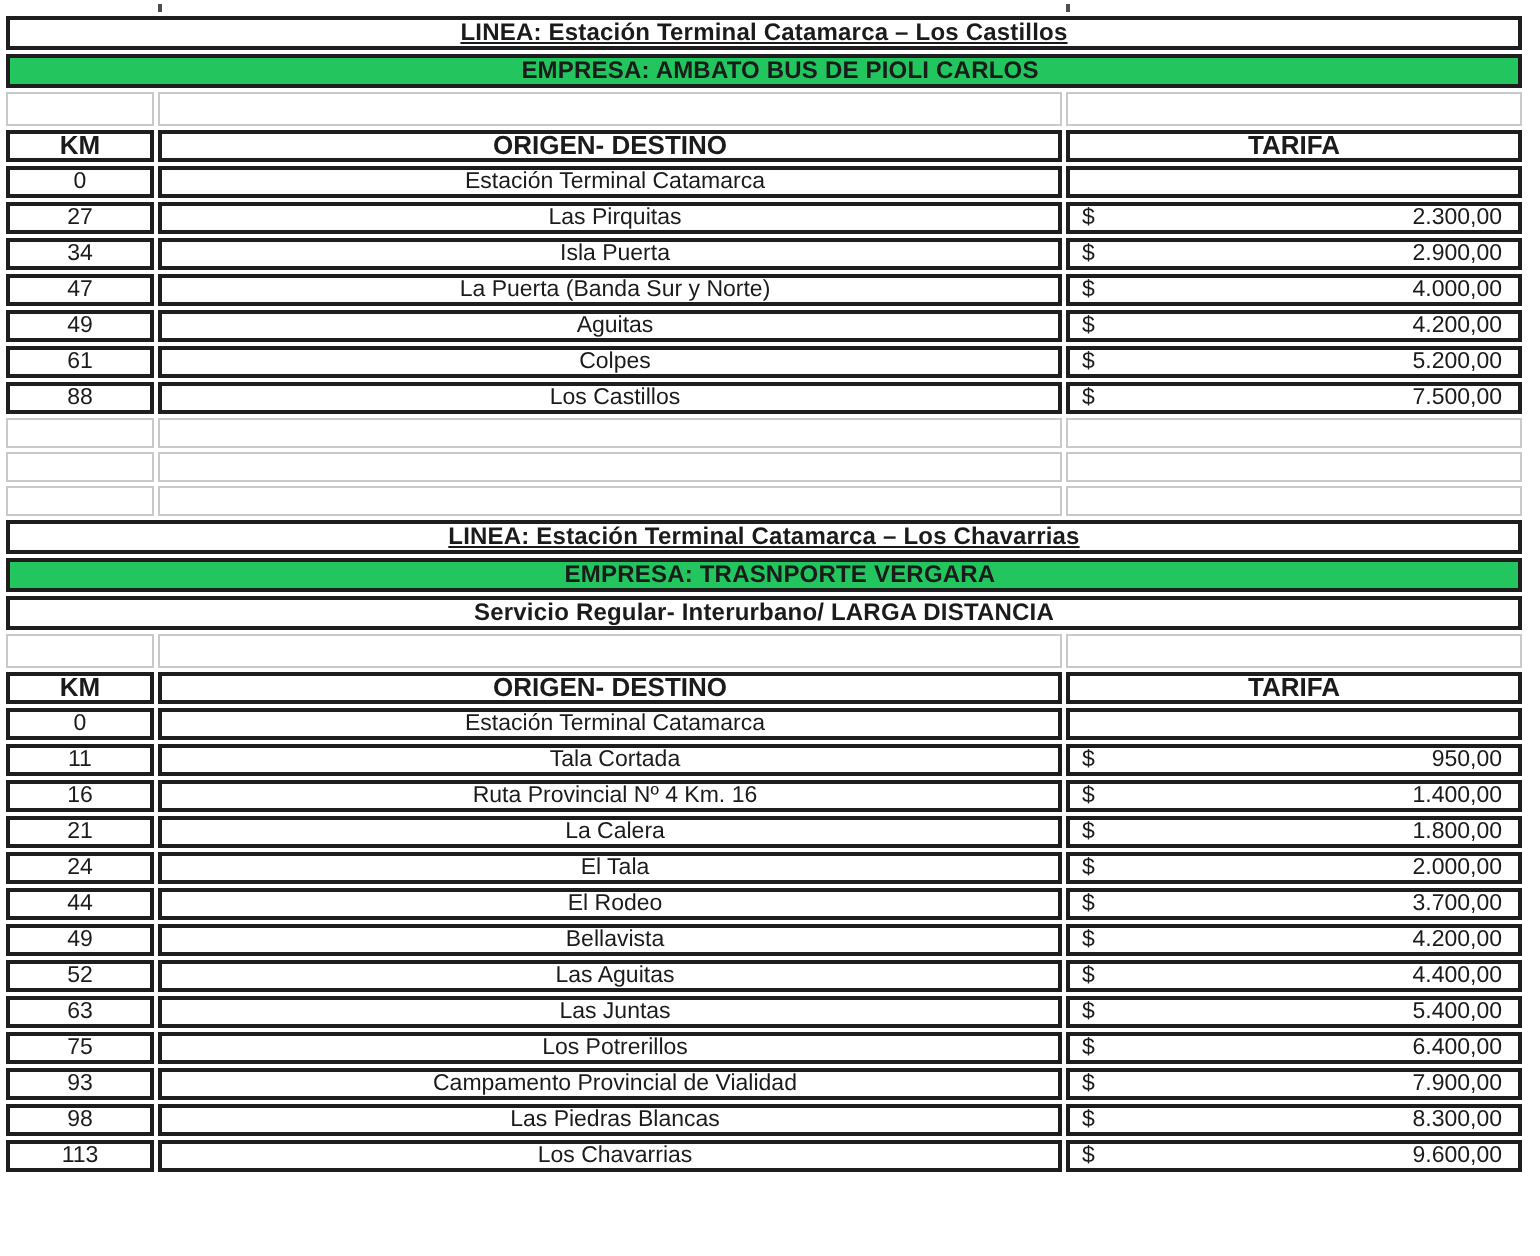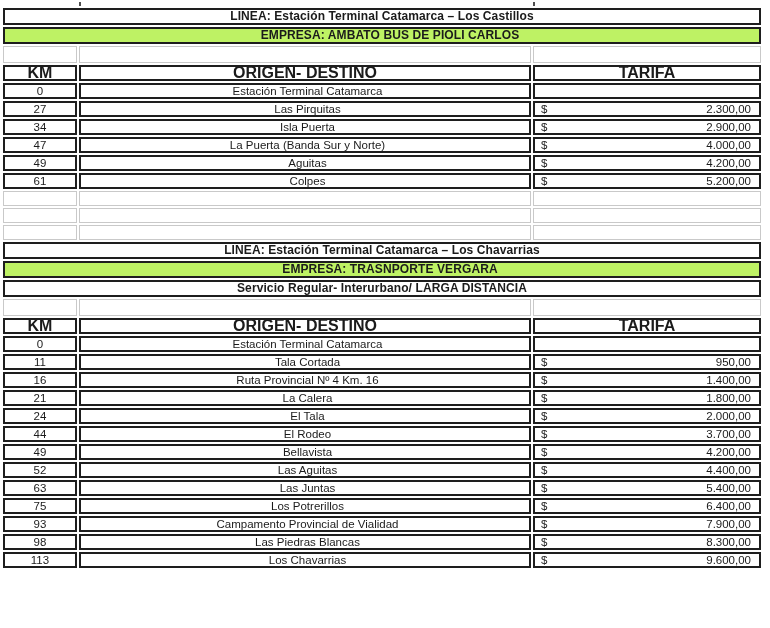--- a/index.html
+++ b/index.html
@@ -24,32 +24,32 @@
   .r-top td.vl { border-left: 2px solid #4f4f4f; }
 
   
   .r-banner td, .r-empresa td, .r-servicio td {
     height: 13px; line-height: 13px;
     border: 2px solid #1e1e1e;
     font-weight: bold; font-size: 12px;
     text-align: center;
     letter-spacing: 0.1px;
   }
-  .r-empresa td { background: #bef264; padding-left: 16px; }
-  .r-banner .u { }
+  .r-empresa td { background: #22c55e; padding-left: 16px; }
+  .r-banner .u { text-decoration: underline; }
 
   
   .r-gap-lg td { height: 15px; border: 1px solid #c9c9c9; }
   .r-gap-sm td { height: 13px; border: 1px solid #c9c9c9; }
 
   
   .r-head td {
     height: 12px; line-height: 12px;
     border: 2px solid #1e1e1e;
-    font-weight: bold; font-size: 16px;
+    font-weight: bold; font-size: 13px;
     text-align: center;
   }
 
   
   tr.data td {
     height: 12px; line-height: 12px;
     border: 2px solid #1e1e1e;
     font-size: 11.5px;
   }
   tr.data td.km { text-align: center; }
@@ -148,20 +148,30 @@
       <tr class="data">
         <td class="km">61</td>
         <td class="origen">Colpes</td>
         <td class="tarifa">
           <div class="money">
             <span>$</span>
             <span>5.200,00</span>
           </div>
         </td>
       </tr>
+      <tr class="data">
+        <td class="km">88</td>
+        <td class="origen">Los Castillos</td>
+        <td class="tarifa">
+          <div class="money">
+            <span>$</span>
+            <span>7.500,00</span>
+          </div>
+        </td>
+      </tr>
     </tbody>
 
   <tbody>
     <tr class="r-gap-sm">
       <td></td>
         <td></td>
         <td></td>
     </tr>
     <tr class="r-gap-sm">
       <td></td>

